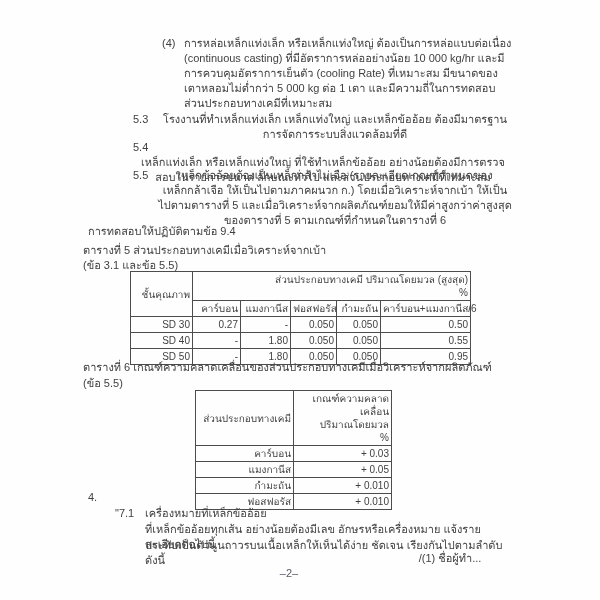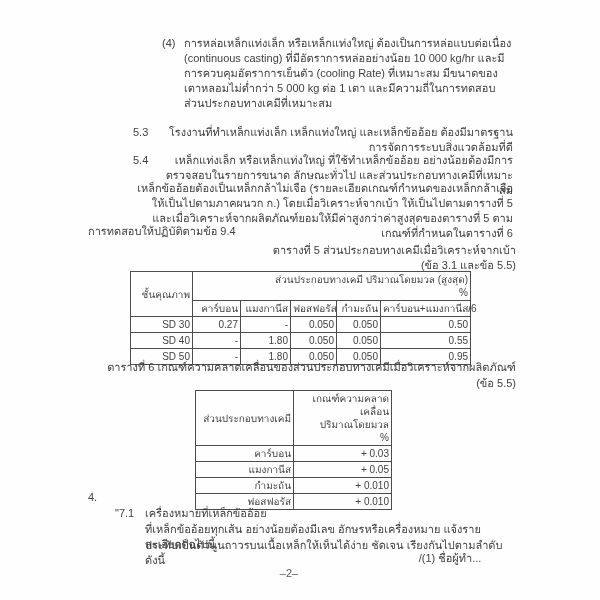--- a/index.html
+++ b/index.html
@@ -3,31 +3,31 @@
 <meta charset="utf-8">
 <style>
   html,body{margin:0;padding:0;}
   body{
     width:600px;height:600px;background:#ffffff;
     font-family:"Liberation Sans","DejaVu Sans",sans-serif;
     color:#3f3f3f;
   }
   .page{position:relative;width:600px;height:600px;background:#fefefe;overflow:hidden;font-size:11px;line-height:15px;}
   .abs{position:absolute;}
-  .clause{display:flex;margin-top:13px;}
+  .clause{display:flex;}
   .clause .num{flex:none;width:24px;}
-  .clause .txt{flex:1;text-align:right;}
+  .clause .txt{flex:1;text-align:center;}
   .item4{left:162px;top:36px;width:352px;display:flex;}
   .item4 .num{flex:none;width:22px;}
   .item4 .txt{flex:1;}
   .b53{left:133px;top:112px;width:380px;}
-  .b54{left:133px;top:140px;width:380px;}
+  .b54{left:133px;top:140px;width:380px;flex-direction:column;}
   .b55{left:133px;top:168px;width:380px;}
   .note{left:88px;top:224px;width:300px;}
-  .tcaption{left:96px;width:420px;text-align:right;line-height:14px;}
+  .tcaption{left:83px;width:420px;text-align:left;line-height:14px;}
   .t5title{top:243px;}
   .t5sub{top:258px;}
   .t6title{top:360px;}
   .t6sub{top:376px;}
   table{border-collapse:collapse;table-layout:fixed;}
   th,td{border:1px solid #4c4c4c;font-weight:normal;font-size:10px;line-height:13px;text-align:right;vertical-align:middle;padding:1px 2px;}
   .table5{left:130px;top:271px;width:340px;}
   .table6{left:195px;top:390px;width:196px;}
   .grp div{line-height:13px;}
   .footer{left:0;top:566px;width:578px;text-align:center;color:#5a5a6a;}
@@ -55,20 +55,21 @@
     <span class="num">5.3</span>
     <span class="txt">โรงงานที่ทำเหล็กแท่งเล็ก เหล็กแท่งใหญ่ และเหล็กข้ออ้อย ต้องมีมาตรฐานการจัดการระบบสิ่งแวดล้อมที่ดี</span>
   </div>
 
   <div class="abs clause b54">
     <span class="num">5.4</span>
     <span class="txt">เหล็กแท่งเล็ก หรือเหล็กแท่งใหญ่ ที่ใช้ทำเหล็กข้ออ้อย อย่างน้อยต้องมีการตรวจสอบในรายการขนาด ลักษณะทั่วไป และส่วนประกอบทางเคมีที่เหมาะสม</span>
   </div>
 
   <div class="abs clause b55">
+    <span class="num">5.5</span>
     <span class="txt">เหล็กข้ออ้อยต้องเป็นเหล็กกล้าไม่เจือ (รายละเอียดเกณฑ์กำหนดของเหล็กกล้าเจือ ให้เป็นไปตามภาคผนวก ก.) โดยเมื่อวิเคราะห์จากเบ้า ให้เป็นไปตามตารางที่ 5 และเมื่อวิเคราะห์จากผลิตภัณฑ์ยอมให้มีค่าสูงกว่าค่าสูงสุดของตารางที่ 5 ตามเกณฑ์ที่กำหนดในตารางที่ 6</span>
   </div>
 
   <div class="abs note">การทดสอบให้ปฏิบัติตามข้อ 9.4</div>
 
   <div class="abs tcaption t5title">ตารางที่ 5 ส่วนประกอบทางเคมีเมื่อวิเคราะห์จากเบ้า</div>
   <div class="abs tcaption t5sub">(ข้อ 3.1 และข้อ 5.5)</div>
 
   <table class="abs table5">
     <colgroup>

